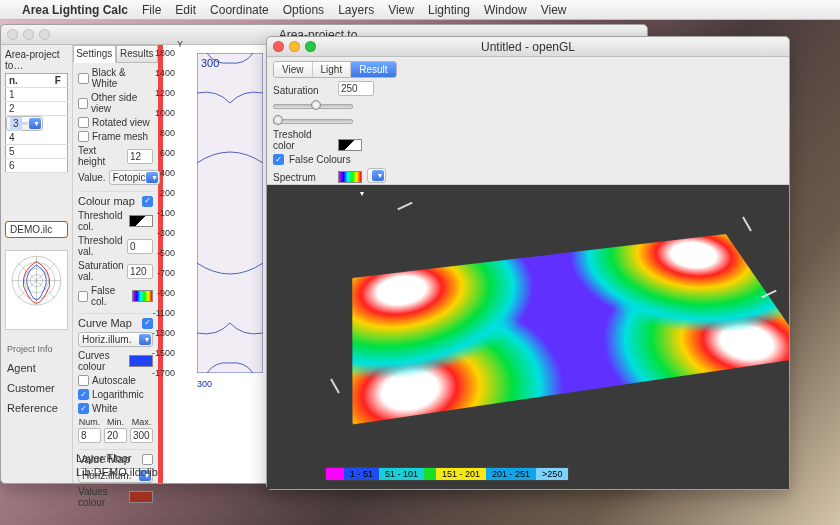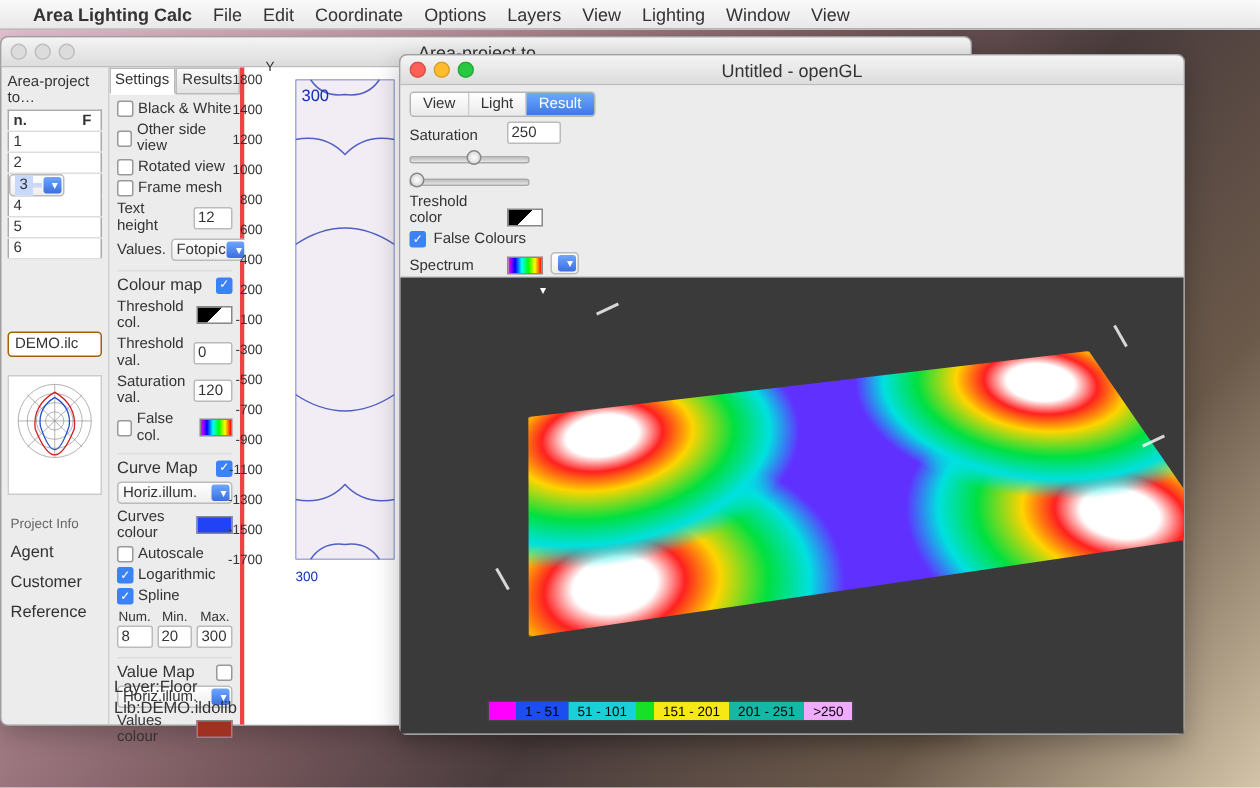--- a/index.html
+++ b/index.html
@@ -20,21 +20,21 @@
 .leftcol{width:72px;padding:4px;border-right:1px solid #d0d0d0}
 .leftcol .lbl{font-size:10px;margin-bottom:2px}
 .leftcol table{width:100%;border:1px solid #aaa;border-collapse:collapse;background:#fff}
 .leftcol th,.leftcol td{border-bottom:1px solid #ddd;padding:1px 3px;text-align:left;font-size:10px}
 .leftcol tr.sel td{background:#c8d8ff}
 .filebox{margin-top:48px;border:1px solid #a16207;background:#fff;padding:2px 4px;border-radius:3px;font-size:10px}
 .polarbox{margin-top:12px;height:80px;border:1px solid #ccc;background:#fff;position:relative}
 .projinfo{margin-top:10px;font-size:10px}
 .projinfo div{padding:4px 2px}
 
-.setcol{width:90px;border-right:3px solid #ef4444}
+.setcol{width:90px;border-right:5px solid #ef4444}
 .tabs{display:flex;height:18px}
 .tab{flex:1;text-align:center;background:linear-gradient(#fafafa,#e2e2e2);border:1px solid #bbb;font-size:10px;line-height:16px;cursor:default}
 .tab.active{background:#fff;border-bottom-color:#fff}
 .sets{padding:4px 5px;display:flex;flex-direction:column;gap:3px}
 .row{display:flex;align-items:center;gap:3px}
 .chk{width:11px;height:11px;border:1px solid #999;border-radius:2px;background:#fff;display:inline-flex;align-items:center;justify-content:center}
 .chk.on{background:#3b82f6;border-color:#3b82f6}
 .chk.on::after{content:"✓";color:#fff;font-size:8px;line-height:8px}
 .sm{font-size:10px}
 .inp{border:1px solid #bbb;background:#fff;border-radius:2px;height:15px;font-size:10px;padding:0 2px}
@@ -187,21 +187,21 @@
           </label>
     <label class="row">
             <span class="chk"></span>
             <span class="sm">Frame mesh</span>
           </label>
     <div class="row">
             <span class="sm">Text height</span>
             <input class="inp" style="width: 26px;" value="12">
           </div>
     <div class="row">
-            <span class="sm">Values.</span>
+            <span class="sm">Value.</span>
             <span class="sel" style="flex:1">Fotopic</span>
           </div>
 
     <div class="sect">
             <span>Colour map</span>
             <span class="chk on"></span>
           </div>
     <div class="row">
             <span class="sm" style="flex:1">Threshold col.</span>
             <span class="swatch sw-grad"></span>
@@ -232,21 +232,21 @@
     <label class="row">
             <span class="chk"></span>
             <span class="sm">Autoscale</span>
           </label>
     <label class="row">
             <span class="chk on"></span>
             <span class="sm">Logarithmic</span>
           </label>
     <label class="row">
             <span class="chk on"></span>
-            <span class="sm">Spline</span>
+            <span class="sm">White</span>
           </label>
     <div class="numrow">
      <div class="col"><div class="h">Num.</div><input class="inp" style="width: 100%;" value="8"></div>
      <div class="col"><div class="h">Min.</div><input class="inp" style="width: 100%;" value="20"></div>
      <div class="col"><div class="h">Max.</div><input class="inp" style="width: 100%;" value="300"></div>
     </div>
 
     <div class="sect">
             <span>Value Map</span>
             <span class="chk"></span>
@@ -355,17 +355,17 @@
   <div class="axisln" style="width:16px;height:2px;top:20px;left:130px;transform:rotate(-25deg)"></div>
   <div class="axisln" style="width:16px;height:2px;top:38px;right:34px;transform:rotate(60deg)"></div>
   <div class="axisln" style="width:16px;height:2px;top:108px;right:12px;transform:rotate(-25deg)"></div>
   <div class="axisln" style="width:16px;height:2px;top:200px;left:60px;transform:rotate(60deg)"></div>
   <div class="legend">
         <span style="background: rgb(255, 0, 255); min-width: 18px;"></span>
         <span style="background: rgb(27, 77, 240);">1 - 51</span>
         <span style="background: rgb(24, 208, 216);">51 - 101</span>
         <span style="background: rgb(22, 224, 40);"></span>
         <span style="background: rgb(246, 232, 20);">151 - 201</span>
-        <span style="background: #14b8a6;">201 - 251</span>
-        <span style="background: #f0abfc;">&gt;250</span>
+        <span style="background: #0ea5e9;">201 - 251</span>
+        <span style="background: #7dd3fc;">&gt;250</span>
       </div>
  </div>
 </div>
 
 </body></html>

